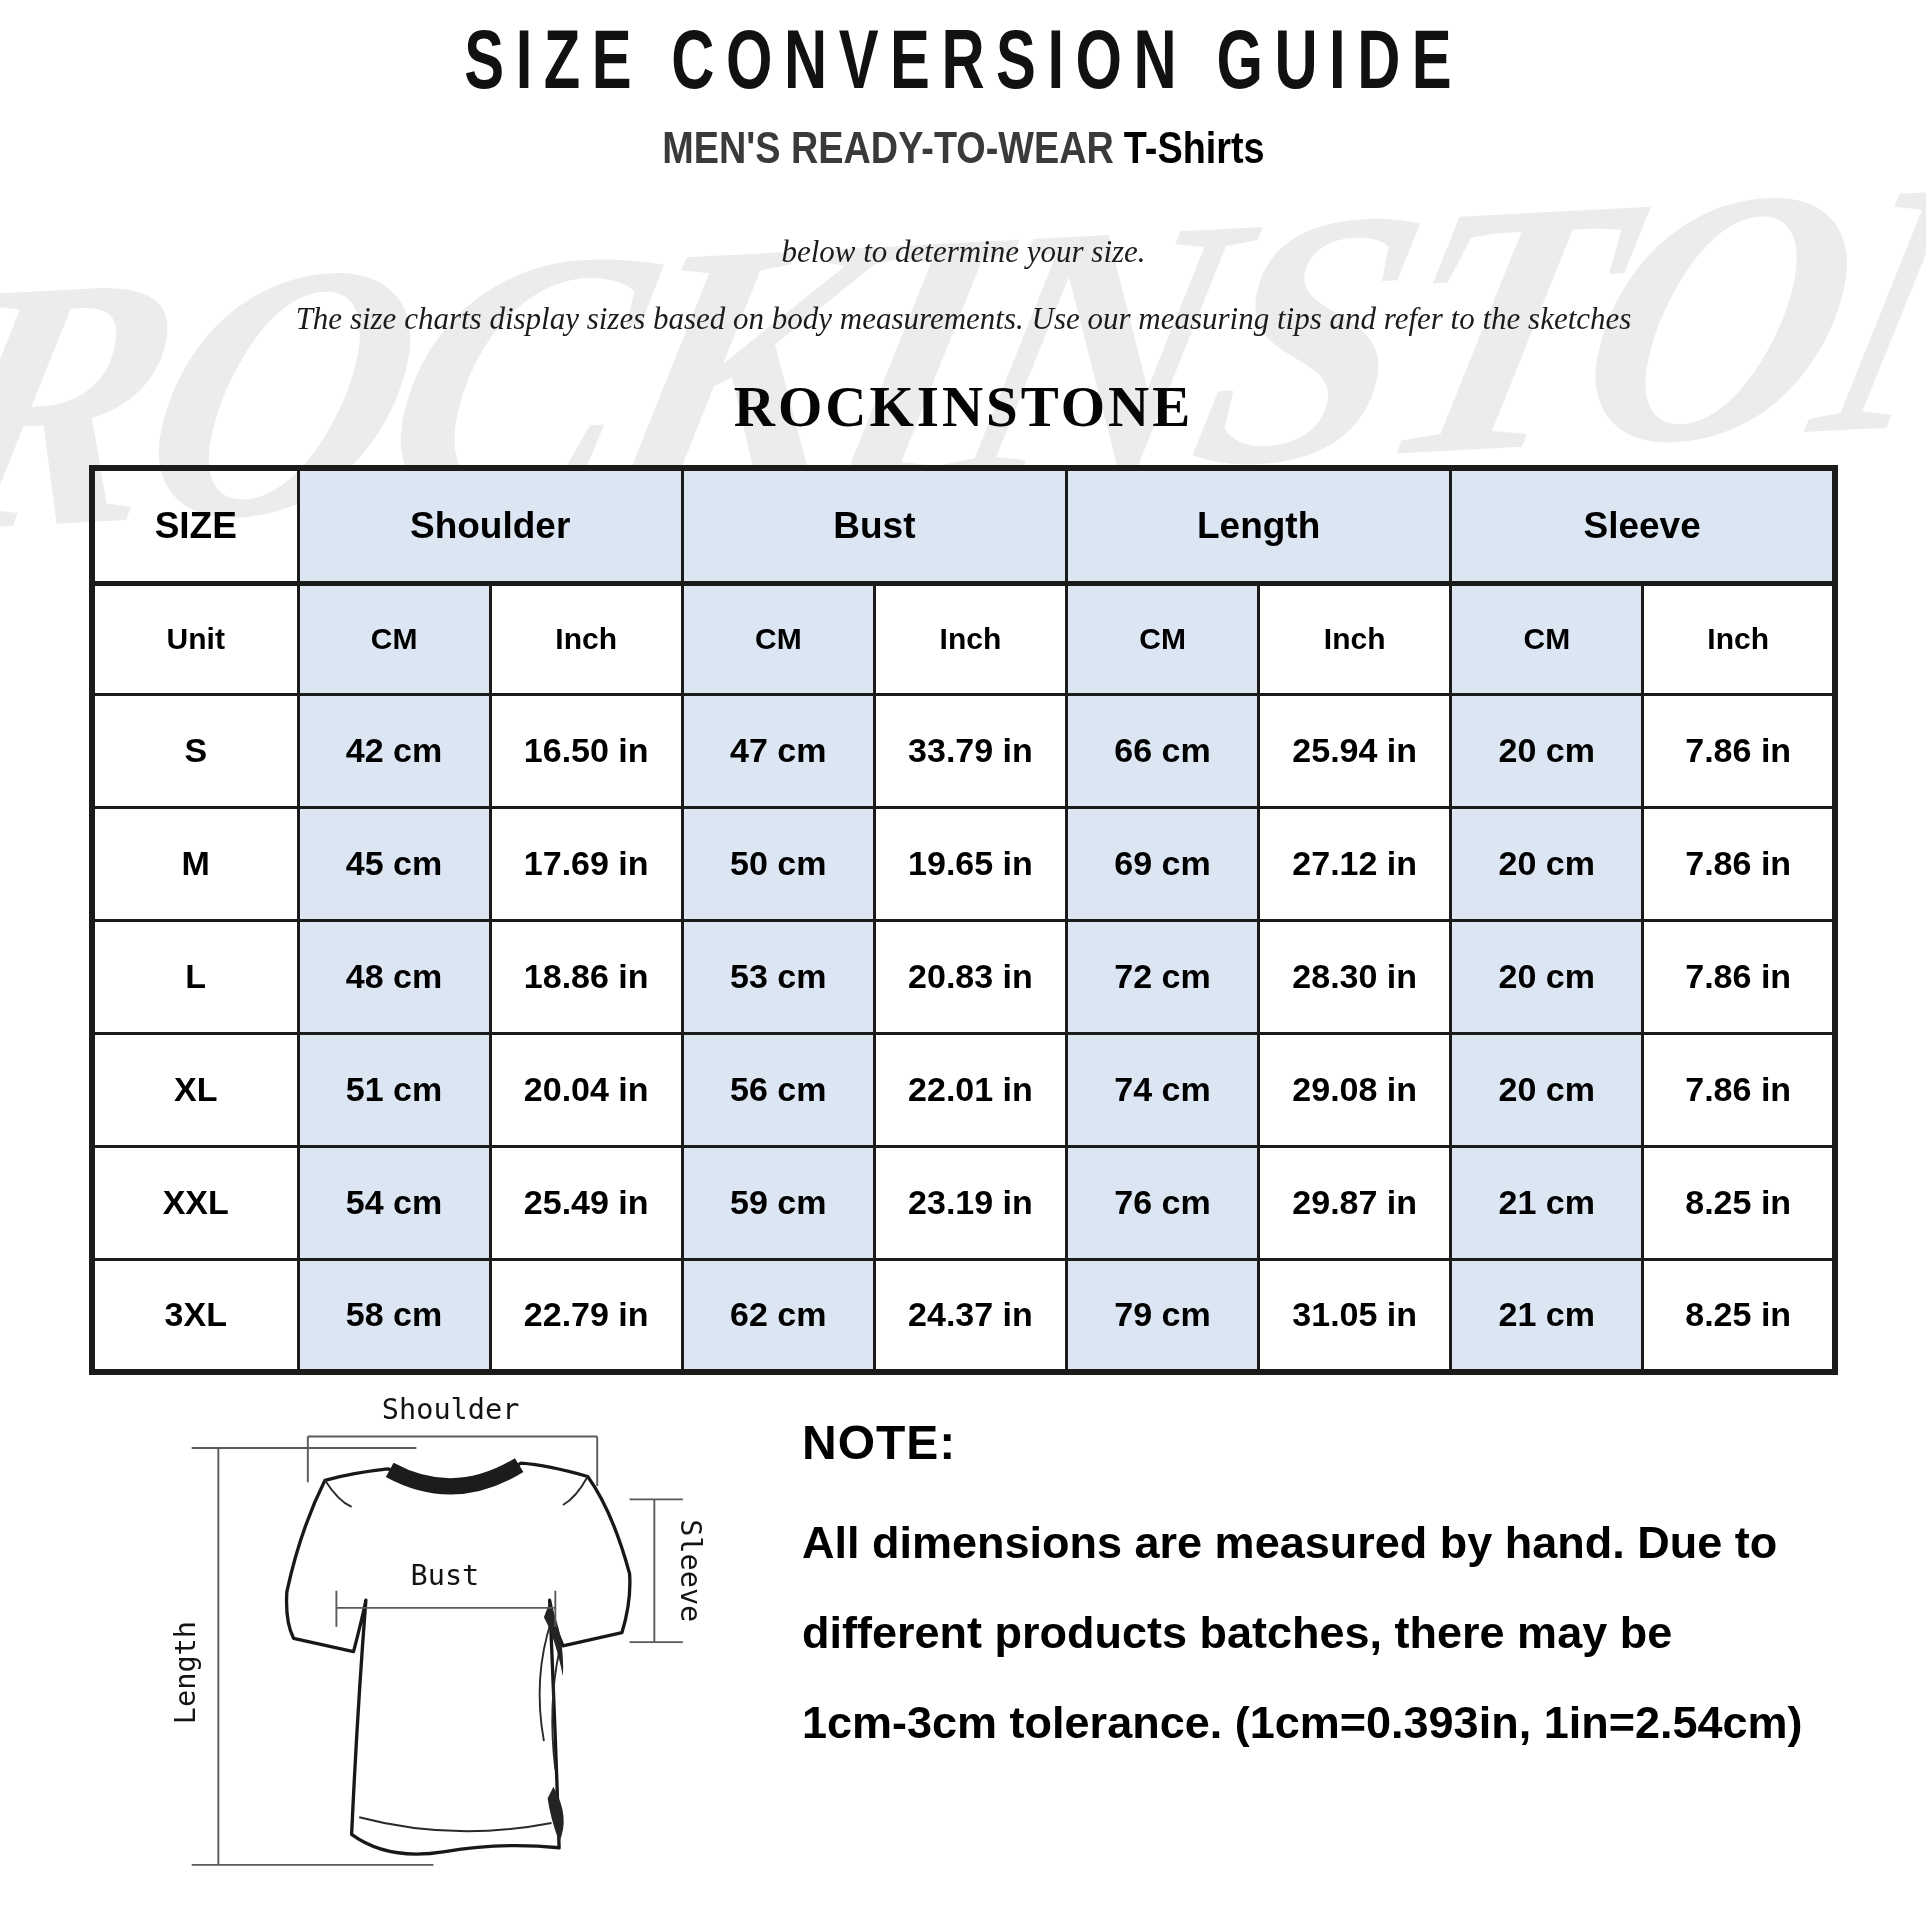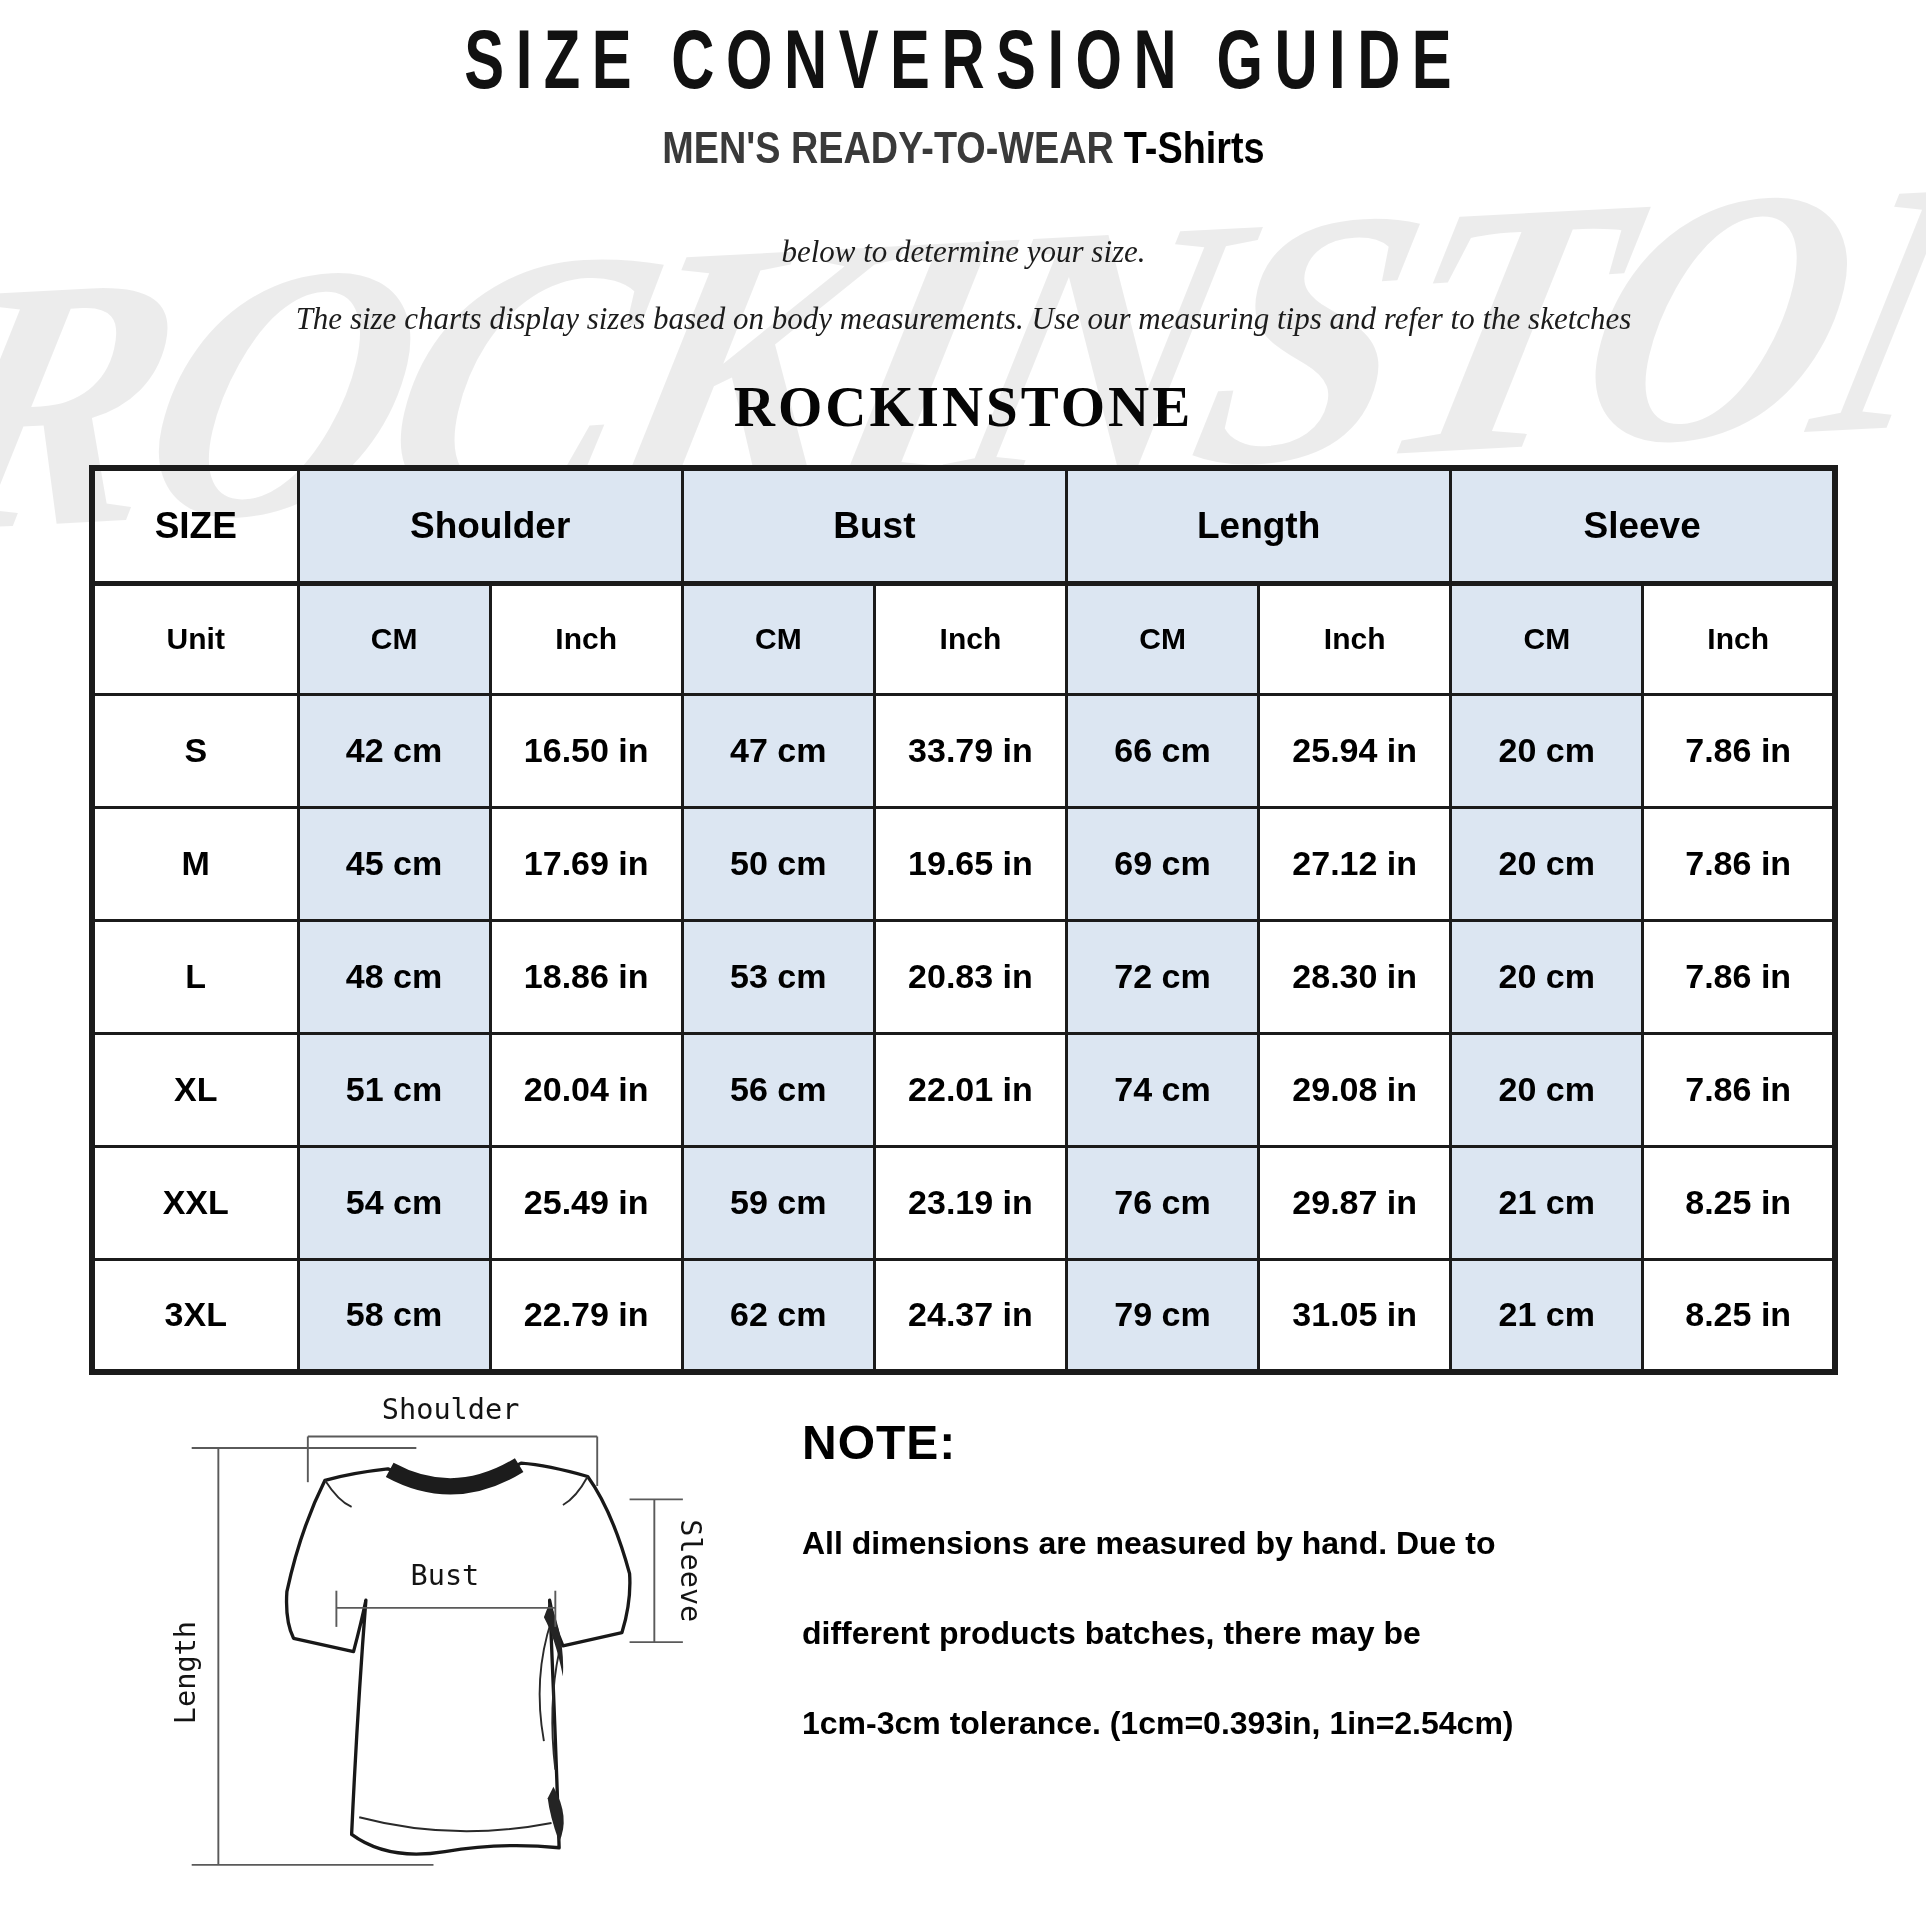--- a/index.html
+++ b/index.html
@@ -52,21 +52,21 @@
   .r-unit { height:111px; }
   .r-unit td { font-size:30px; font-weight:700; }
   .r-data { height:113px; }
   .r-data td { font-size:34px; font-weight:700; }
   .col-size { width:206px; }
 
   .bottom { display:flex; align-items:flex-start; margin-top:12px; }
   .diagram-box { margin-left:147px; }
   .note { margin-left:63px; margin-top:28px; width:1059px; }
   .note-heading { font-size:48px; font-weight:700; letter-spacing:1px; }
-  .note-line { font-size:32px; font-weight:700; line-height:90px; white-space:nowrap; }
+  .note-line { font-size:45px; font-weight:700; line-height:90px; white-space:nowrap; }
   .note-lines { margin-top:28px; }
 
   .sketch-line { stroke:#5a5a5a; stroke-width:2; fill:none; }
   .sketch-text { font-family:"DejaVu Sans Mono", monospace; font-size:30px; fill:#141414; }
   .shirt-path { stroke:#181818; stroke-width:3.5; fill:#ffffff; stroke-linejoin:round; }
   .shirt-detail { stroke:#2a2a2a; stroke-width:2; fill:none; }
 </style>
 </head>
 <body>
 

